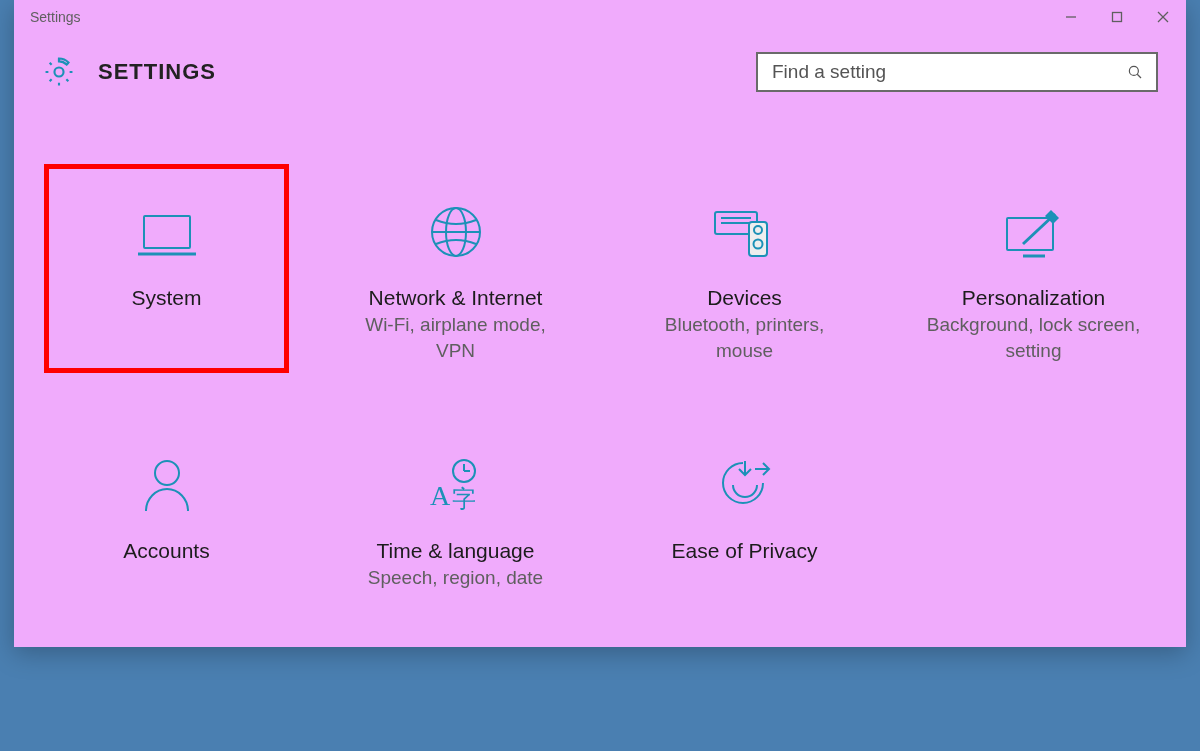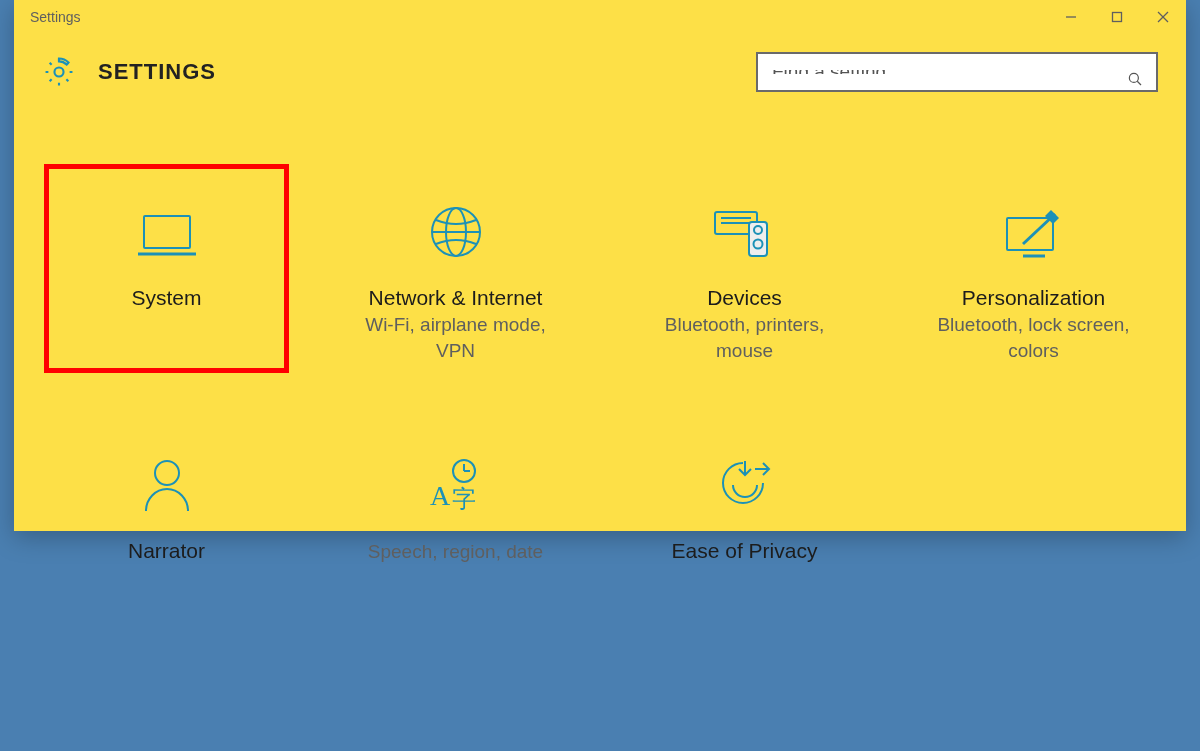--- a/index.html
+++ b/index.html
@@ -9,22 +9,22 @@
     height: 751px;
     font-family: "Segoe UI", Tahoma, sans-serif;
     background: #4a7fb1;
     overflow: hidden;
   }
   .window {
     position: absolute;
     left: 14px;
     top: 0px;
     width: 1172px;
-    height: 531px;
-    background: #fde047;
+    height: 647px;
+    background: #f0abfc;
     box-shadow: 0 6px 24px rgba(0,0,0,.25);
     display: flex;
     flex-direction: column;
   }
   
   .titlebar {
     height: 34px;
     display: flex;
     align-items: center;
     justify-content: space-between;
@@ -63,20 +63,21 @@
     font-weight: 600;
     letter-spacing: 1px;
     color: #222;
   }
   .searchbox {
     width: 402px;
     height: 40px;
     border: 2px solid #6a6a6a;
     background: #fff;
     display: flex;
+    align-items: center;
     padding: 16px 12px;
     box-sizing: border-box;
   }
   .searchbox input {
     flex: 1;
     border: none;
     outline: none;
     font-size: 19px;
     color: #545454;
     background: transparent;
@@ -221,43 +222,44 @@
     <div class="tile">
       <div class="iconwrap">
         <svg width="70" height="58" viewBox="0 0 70 58" class="ic">
           <rect x="8" y="14" width="46" height="32" rx="1"></rect>
           <line x1="24" y1="52" x2="46" y2="52" stroke-width="3"></line>
           <path d="M24 40 L56 10" stroke-width="3"></path>
           <path d="M52 6 l8 8 -6 6 -8-8z" fill="#1c91b7" stroke="none"></path>
         </svg>
       </div>
       <div class="title">Personalization</div>
-      <div class="desc">Bluetooth, lock screen, colors</div>
+      <div class="desc">Background, lock screen, setting</div>
     </div>
 
     <div class="tile">
       <div class="iconwrap">
         <svg width="54" height="60" viewBox="0 0 54 60" class="ic">
           <circle cx="27" cy="18" r="12"></circle>
           <path d="M6 56 a21 22 0 0 1 42 0"></path>
         </svg>
       </div>
-      <div class="title">Narrator</div>
+      <div class="title">Accounts</div>
     </div>
 
     <div class="tile">
       <div class="iconwrap">
         <svg width="64" height="60" viewBox="0 0 64 60" class="ic">
           <circle cx="40" cy="16" r="11"></circle>
           <line x1="40" y1="16" x2="40" y2="9"></line>
           <line x1="40" y1="16" x2="46" y2="16"></line>
           <text x="6" y="50" font-size="28" font-family="Segoe UI" fill="#1c91b7" stroke="none">A</text>
           <text x="28" y="52" font-size="24" font-family="Segoe UI" fill="#1c91b7" stroke="none">字</text>
         </svg>
       </div>
+      <div class="title">Time &amp; language</div>
       <div class="desc">Speech, region, date</div>
     </div>
 
     <div class="tile">
       <div class="iconwrap">
         <svg width="60" height="60" viewBox="0 0 60 60" class="ic">
           <path d="M48 28a20 20 0 1 1-20-20"></path>
           <path d="M18 30a12 12 0 1 0 24 0"></path>
           <line x1="30" y1="6" x2="30" y2="20"></line>
           <polyline points="24,14 30,20 36,14" fill="none"></polyline>

